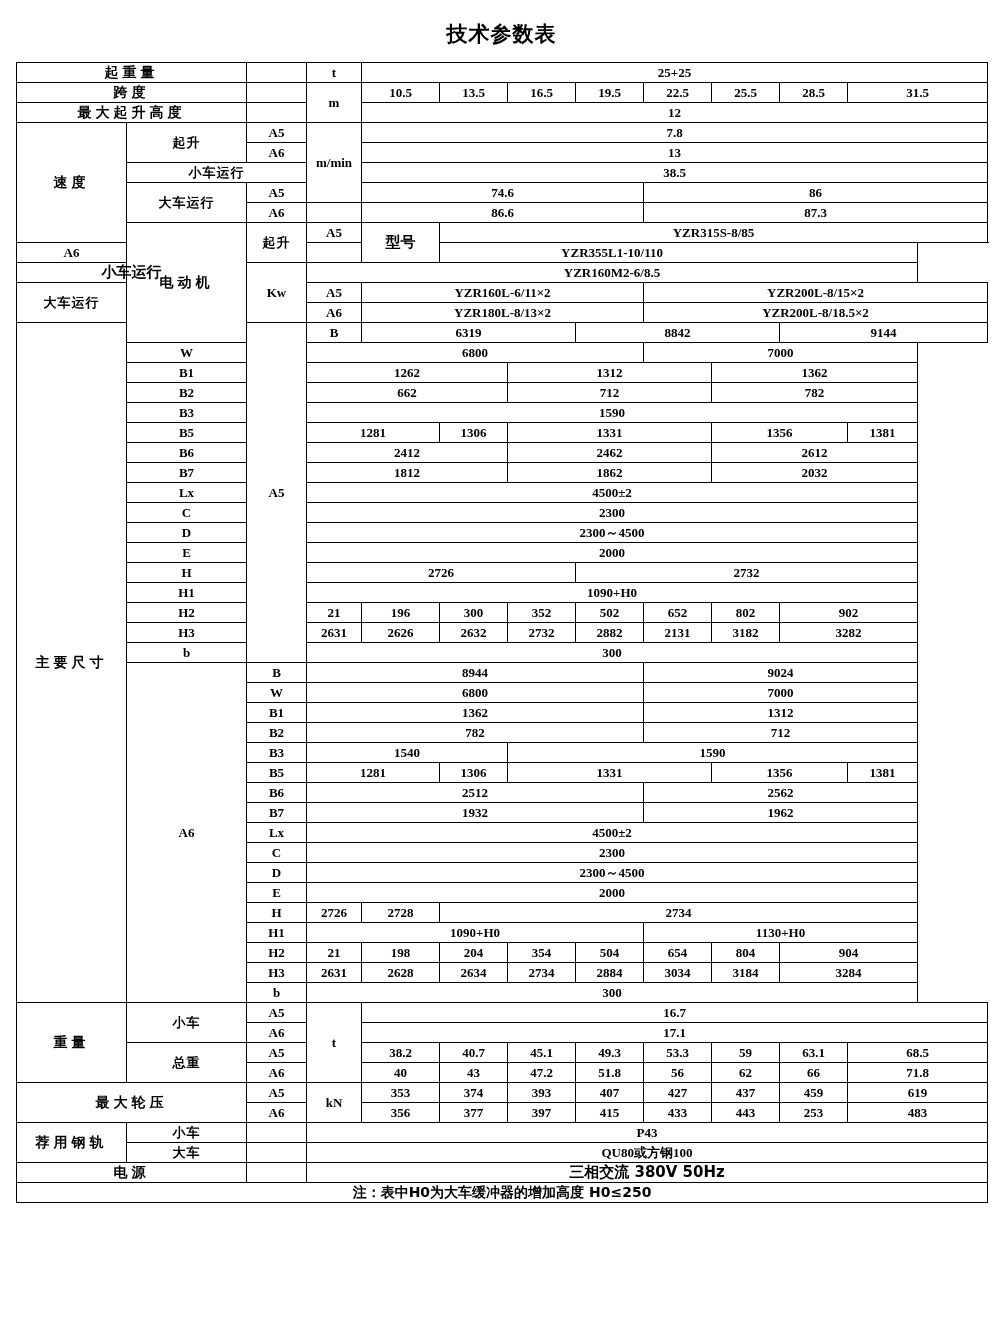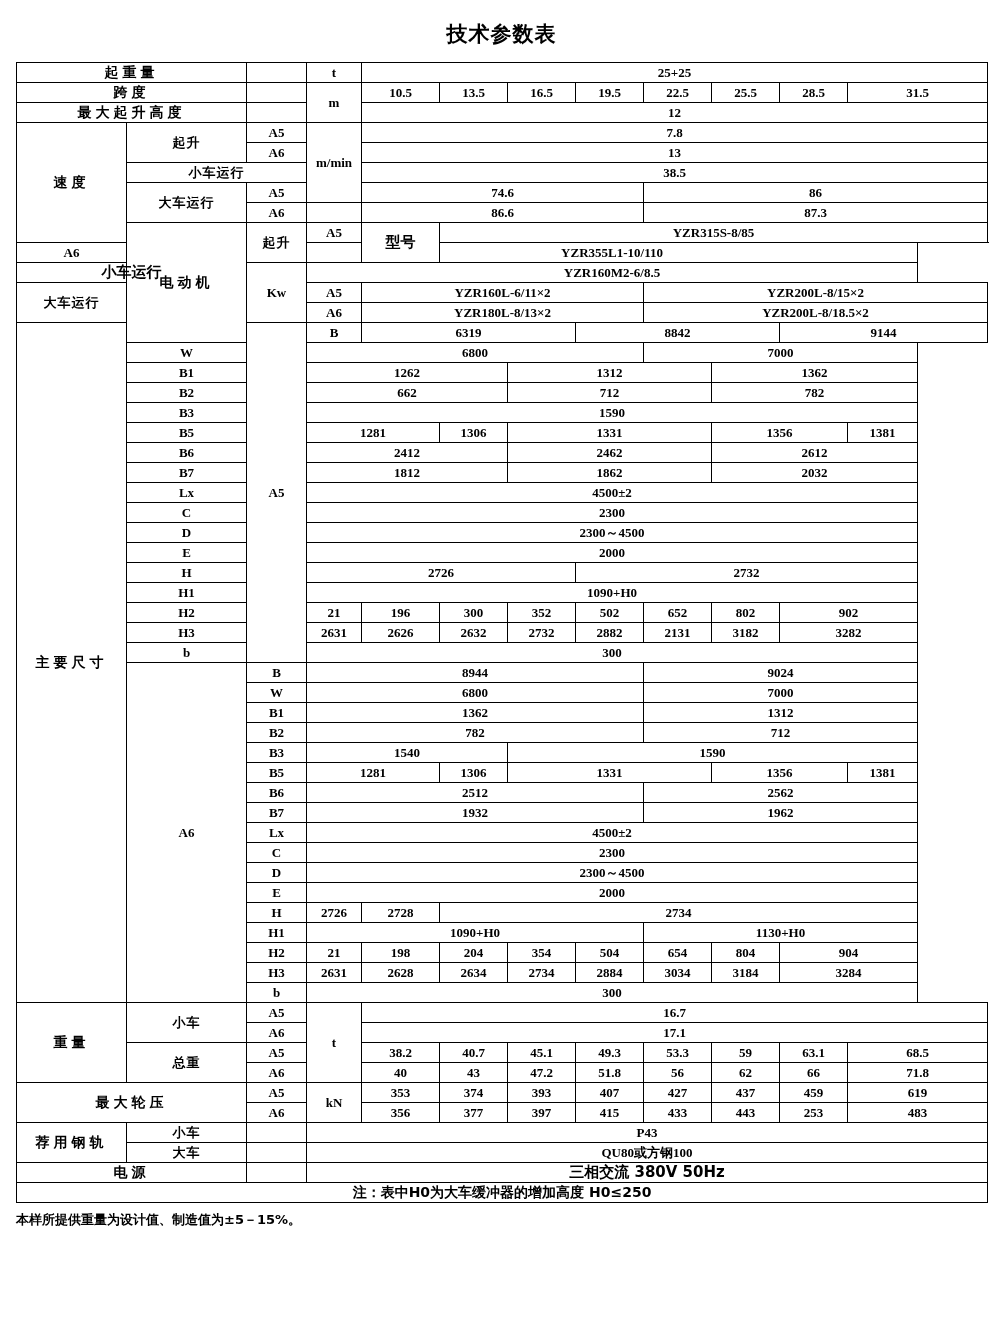--- a/index.html
+++ b/index.html
@@ -448,15 +448,14 @@
         <td colspan="10" class="cn-sm">三相交流 380V 50Hz</td>
       </tr>
 
       <tr class="note-row">
         <td colspan="13">注：表中H0为大车缓冲器的增加高度  H0≤250</td>
       </tr>
 
     </tbody>
   </table>
 
-  <div class="footnote">本样所提供重量为设计值、制造值为±5－15%。</div>
 
 </div>
 
 </body></html>

